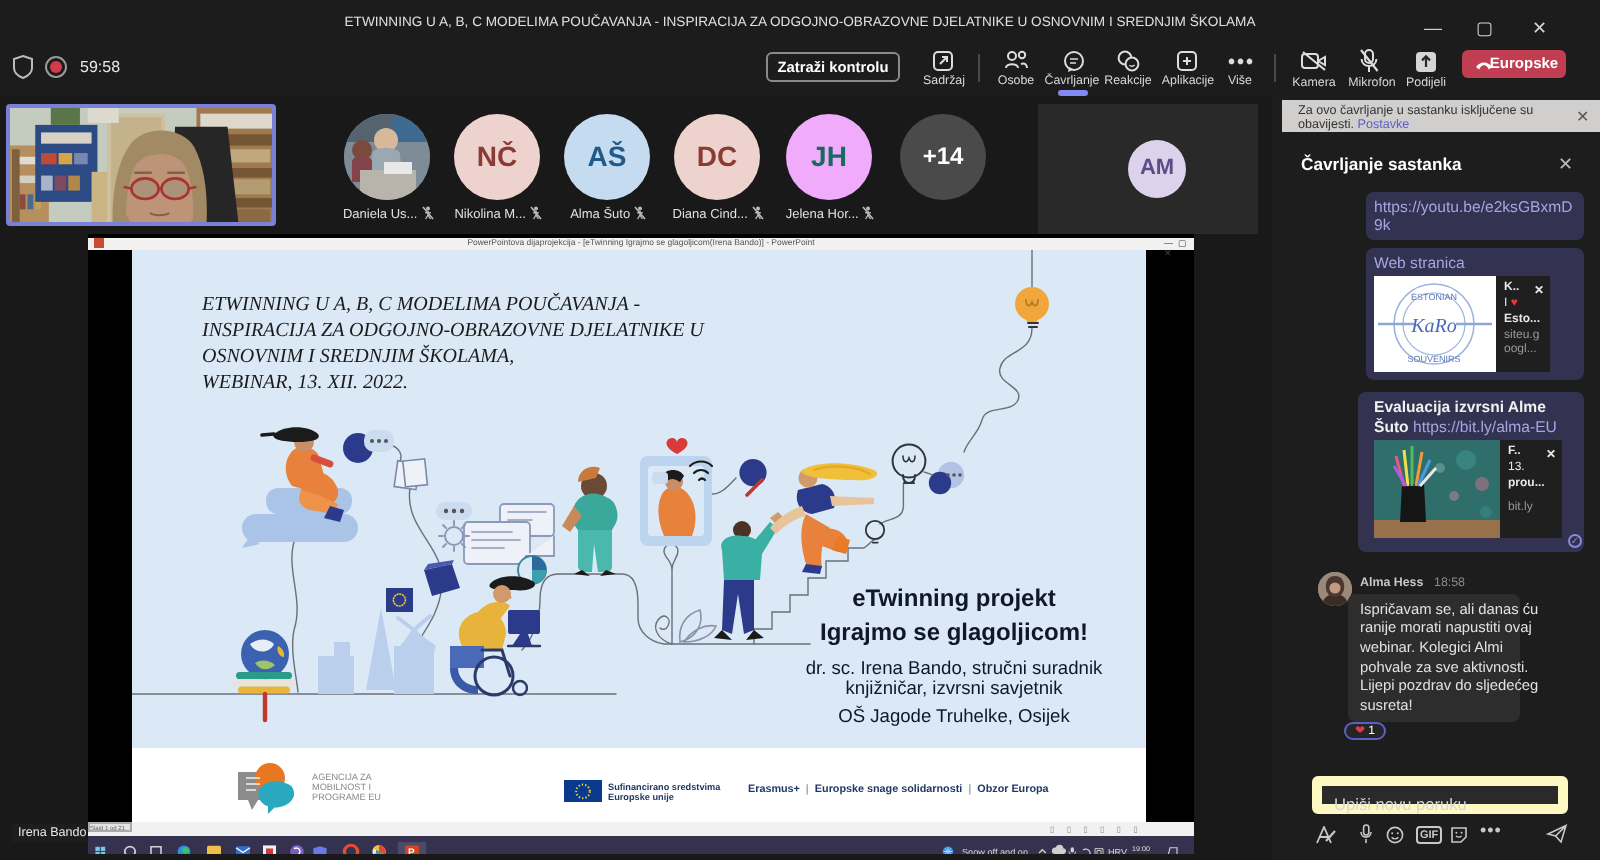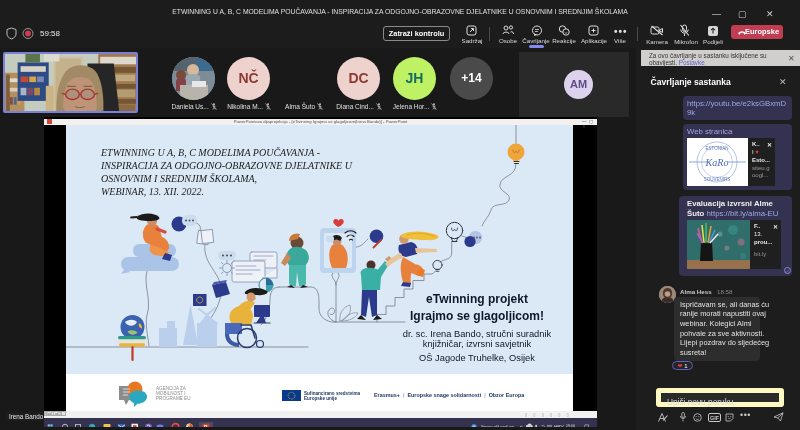--- a/index.html
+++ b/index.html
@@ -188,32 +188,33 @@
           <circle cx="3" cy="1.2" r="1" fill="#bbb"></circle>
           <path d="M3 2.4 L3 4.5 M3 4.5 L1.8 6.5 M3 4.5 L4.2 6.5 M1.6 3.4 L4.4 3.4" stroke="#bbb" stroke-width="0.7" fill="none"></path>
           <path d="M0.5 0.5 L5.5 6.5" stroke="#bbb" stroke-width="0.8"></path>
         </svg></div>
     <div class="avatar" style="left:227px; background:#eed2cd; color:#8a3b33;">NČ</div>
     <div class="avlabel" style="left:223px; width:52px;">Nikolina M... <svg width="6" height="7" viewBox="0 0 6 7" style="vertical-align:-1px;">
           <circle cx="3" cy="1.2" r="1" fill="#bbb"></circle>
           <path d="M3 2.4 L3 4.5 M3 4.5 L1.8 6.5 M3 4.5 L4.2 6.5 M1.6 3.4 L4.4 3.4" stroke="#bbb" stroke-width="0.7" fill="none"></path>
           <path d="M0.5 0.5 L5.5 6.5" stroke="#bbb" stroke-width="0.8"></path>
         </svg></div>
+    <div class="avatar" style="left:282px; background:#c5dcf0; color:#1f5a8a;">AŠ</div>
     <div class="avlabel" style="left:280px; width:48px;">Alma Šuto <svg width="6" height="7" viewBox="0 0 6 7" style="vertical-align:-1px;">
           <circle cx="3" cy="1.2" r="1" fill="#bbb"></circle>
           <path d="M3 2.4 L3 4.5 M3 4.5 L1.8 6.5 M3 4.5 L4.2 6.5 M1.6 3.4 L4.4 3.4" stroke="#bbb" stroke-width="0.7" fill="none"></path>
           <path d="M0.5 0.5 L5.5 6.5" stroke="#bbb" stroke-width="0.8"></path>
         </svg></div>
     <div class="avatar" style="left:337px; background:#eed2cd; color:#8a3b33;">DC</div>
     <div class="avlabel" style="left:333px; width:52px;">Diana Cind... <svg width="6" height="7" viewBox="0 0 6 7" style="vertical-align:-1px;">
           <circle cx="3" cy="1.2" r="1" fill="#bbb"></circle>
           <path d="M3 2.4 L3 4.5 M3 4.5 L1.8 6.5 M3 4.5 L4.2 6.5 M1.6 3.4 L4.4 3.4" stroke="#bbb" stroke-width="0.7" fill="none"></path>
           <path d="M0.5 0.5 L5.5 6.5" stroke="#bbb" stroke-width="0.8"></path>
         </svg></div>
-    <div class="avatar" style="left:393px; background:#bef264; color:#176a5e;">JH</div>
+    <div class="avatar" style="left:393px; background:#f0abfc; color:#176a5e;">JH</div>
     <div class="avlabel" style="left:389px; width:52px;">Jelena Hor... <svg width="6" height="7" viewBox="0 0 6 7" style="vertical-align:-1px;">
           <circle cx="3" cy="1.2" r="1" fill="#bbb"></circle>
           <path d="M3 2.4 L3 4.5 M3 4.5 L1.8 6.5 M3 4.5 L4.2 6.5 M1.6 3.4 L4.4 3.4" stroke="#bbb" stroke-width="0.7" fill="none"></path>
           <path d="M0.5 0.5 L5.5 6.5" stroke="#bbb" stroke-width="0.8"></path>
         </svg></div>
     <div class="avatar" style="left:450px; background:#4a4a4a; color:#fff; font-size:12px;">+14</div>
 
     <div class="abs" id="amtile">
         <div class="abs" id="amav">AM</div>
       </div>

